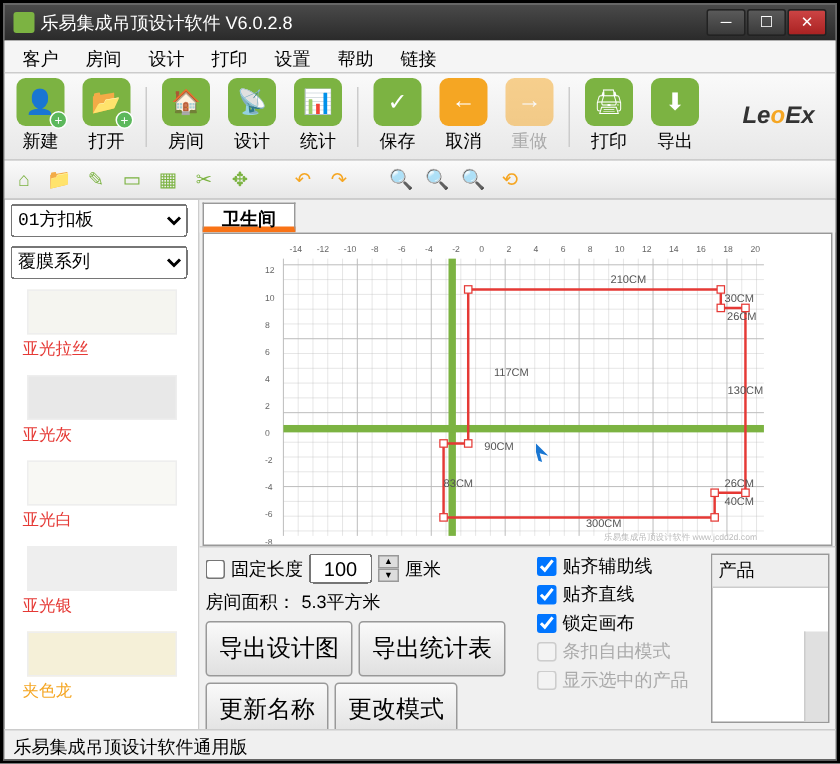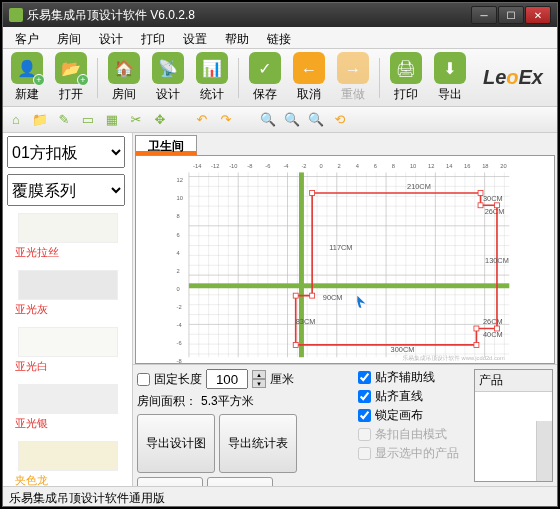--- a/index.html
+++ b/index.html
@@ -13,44 +13,44 @@
 .win-btn.close { background: linear-gradient(#c44,#a22); }
 .menubar { background: #f5f5f5; padding: 2px 4px; display: flex; gap: 2px; height: 22px; border-bottom: 1px solid #ccc; }
 .menu-item { padding: 2px 8px; cursor: pointer; }
 .toolbar1 { background: linear-gradient(#fafafa,#e8e8e8); padding: 4px; display: flex; align-items: center; gap: 4px; border-bottom: 1px solid #ccc; height: 58px; }
 .big-btn { display: flex; flex-direction: column; align-items: center; gap: 2px; cursor: pointer; padding: 2px 4px; }
 .big-btn .ic { width: 32px; height: 32px; background: #7cb342; border-radius: 6px; display: flex; align-items: center; justify-content: center; color: #fff; font-size: 16px; position: relative; }
 .big-btn .ic.orange { background: #f5a623; }
 .big-btn .ic .plus { position: absolute; bottom: -2px; right: -2px; width: 12px; height: 12px; background: #5cb85c; border-radius: 50%; border: 1px solid #fff; font-size: 9px; line-height: 10px; text-align: center; }
 .big-btn .lbl { font-size: 12px; }
 .sep { width: 1px; height: 40px; background: #ccc; margin: 0 2px; }
-.logo { margin-left: auto; margin-right: 10px; font-size: 20px; font-weight: bold; font-style: italic; color: #333; }
+.logo { margin-left: auto; margin-right: 10px; font-size: 16px; font-weight: bold; font-style: italic; color: #333; }
 .logo .e2 { color: #f5a623; }
 .toolbar2 { background: linear-gradient(#fafafa,#e8e8e8); padding: 3px 4px; display: flex; align-items: center; gap: 6px; border-bottom: 1px solid #ccc; height: 26px; }
 .small-btn { width: 18px; height: 18px; display: flex; align-items: center; justify-content: center; cursor: pointer; font-size: 13px; }
 .content { flex: 1; display: flex; overflow: hidden; }
 .sidebar { width: 130px; background: #fff; border-right: 1px solid #ccc; display: flex; flex-direction: column; }
-.sidebar select { width: 118px; margin: 3px 4px; font-size: 16px; height: 32px; }
+.sidebar select { width: 118px; margin: 3px 4px; font-size: 12px; height: 22px; font-family: Liberation Mono, monospace; }
 .swatch-list { flex: 1; overflow-y: auto; }
 .swatch { padding: 4px; cursor: pointer; }
 .swatch .sw-img { width: 100px; height: 30px; background: #f8f8f4; border: 1px solid #eee; margin: 0 auto; }
 .swatch .sw-lbl { font-size: 11px; color: #e53935; text-align: left; padding: 2px 8px; }
 .swatch.yellow .sw-lbl { color: #f5a623; }
 .main { flex: 1; display: flex; flex-direction: column; background: #f0f0f0; }
 .tabs { display: flex; background: #f0f0f0; padding: 2px 2px 0 2px; height: 22px; }
 .tab { padding: 2px 12px; border: 1px solid #999; background: #e0e0e0; cursor: pointer; font-size: 12px; margin-right: 1px; }
 .tab.active { background: #fff; border-bottom: 4px solid #f97316; font-weight: bold; }
 .canvas-wrap { flex: 1; background: #fff; margin: 0 2px; border: 1px solid #999; position: relative; overflow: hidden; }
 .canvas { width: 100%; height: 100%; }
 .bottom-panel { display: flex; padding: 4px; gap: 6px; background: #f0f0f0; height: 122px; border-top: 1px solid #ccc; }
 .panel-left { width: 215px; display: flex; flex-direction: column; gap: 4px; font-size: 12px; }
 .panel-left .row { display: flex; align-items: center; gap: 4px; }
 .panel-left input[type=text] { width: 42px; height: 20px; text-align: center; }
 .panel-left .btns { display: flex; gap: 4px; }
-.panel-left button { padding: 20px 8px; font-size: 12px; cursor: pointer; background: linear-gradient(#fafafa,#e0e0e0); border: 1px solid #999; border-radius: 3px; }
+.panel-left button { padding: 7px 8px; font-size: 16px; cursor: pointer; background: linear-gradient(#fafafa,#e0e0e0); border: 1px solid #999; border-radius: 3px; }
 .panel-mid { width: 110px; display: flex; flex-direction: column; gap: 2px; font-size: 12px; }
 .panel-mid label { display: flex; align-items: center; gap: 4px; }
 .panel-mid .disabled { color: #aaa; }
 .panel-right { flex: 1; border: 1px solid #999; background: #fff; position: relative; }
 .panel-right .hdr { background: #eee; padding: 2px 4px; font-size: 12px; border-bottom: 1px solid #ccc; }
 .statusbar { background: #f0f0f0; padding: 3px 6px; border-top: 1px solid #ccc; height: 20px; font-size: 12px; }
 .spinner { display: inline-flex; flex-direction: column; }
 .spinner span { width: 14px; height: 9px; background: #ddd; border: 1px solid #999; font-size: 7px; line-height: 7px; text-align: center; cursor: pointer; }
 .scroll-placeholder { position: absolute; right: 0; bottom: 0; width: 16px; height: 60px; background: #e0e0e0; border-left: 1px solid #ccc; }
 </style>

